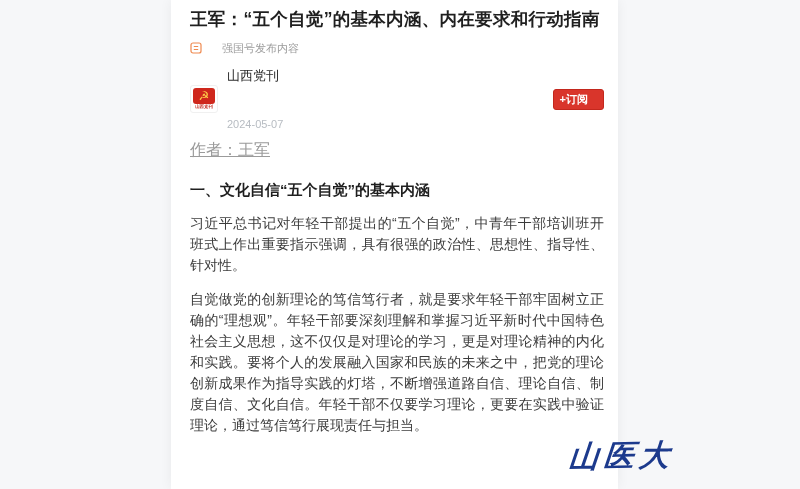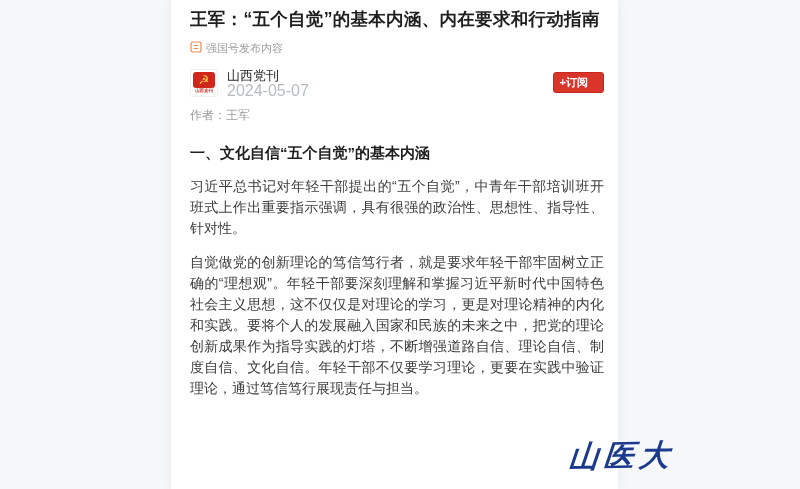--- a/index.html
+++ b/index.html
@@ -21,21 +21,21 @@
   .title {
     font-size: 17.5px;
     font-weight: bold;
     color: #1f1f1f;
     letter-spacing: 0.3px;
     line-height: 1.4;
     margin-bottom: 9px;
     white-space: nowrap;
   }
   .badge-row {
-    display: flex; align-items: flex-start; gap: 4px;
+    display: flex; align-items: center; gap: 20px;
     margin-bottom: 12px;
   }
   .badge-row .label { font-size: 11px; color: #9a9a9a; }
   .pub-row {
     display: flex; align-items: center; justify-content: space-between;
     margin-bottom: 9px;
   }
   .pub-left { display: flex; align-items: center; gap: 9px; cursor: pointer; }
   .logo {
     width: 28px; height: 28px; background: #fff;
@@ -49,33 +49,33 @@
     background: #cf271c; border-radius: 3px;
     color: #ffd24a; font-size: 12px; line-height: 16px;
     text-align: center;
   }
   .logo-text {
     font-size: 8px; transform: scale(0.55); transform-origin: center top;
     color: #c2271c; font-weight: bold; white-space: nowrap; line-height: 10px;
   }
   .pub-meta { display: flex; flex-direction: column; justify-content: center; }
   .pub-name { font-size: 13px; color: #2b2b2b; line-height: 16px; }
-  .pub-date { font-size: 16px; color: #b7bcc2; line-height: 14px; }
+  .pub-date { font-size: 11px; color: #b7bcc2; line-height: 14px; margin-top: 33px; }
   .subscribe {
     background: #d9352b;
     border: 1px solid #c3271d;
     border-radius: 3px;
     color: #ffffff;
     font-size: 11px; font-weight: bold;
     line-height: 1;
     padding: 4px 15px 4px 6px;
     cursor: pointer;
     font-family: inherit;
   }
-  .author { font-size: 12px; color: #9b9b9b; margin: 8px 0 12px; }
+  .author { font-size: 16px; color: #9b9b9b; margin: 8px 0 12px; text-decoration: underline; }
   .body-p {
     font-size: 14px; line-height: 21px; color: #3c3c3c;
     text-align: justify; text-justify: inter-ideograph;
     margin-bottom: 13px;
   }
   .section-h {
     font-size: 15px; line-height: 21px; font-weight: bold; color: #1f1f1f;
     margin: 18px 0 13px;
   }
   .watermark {

